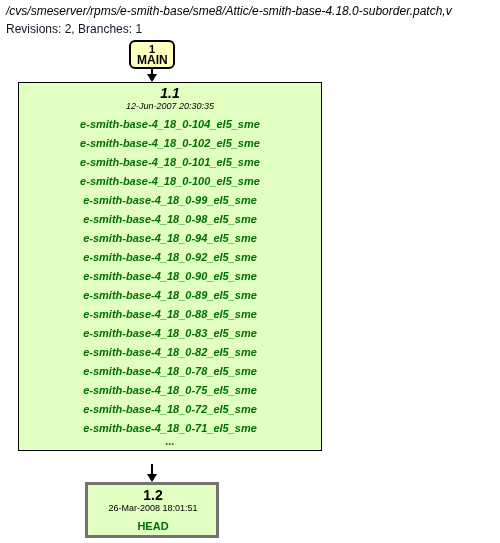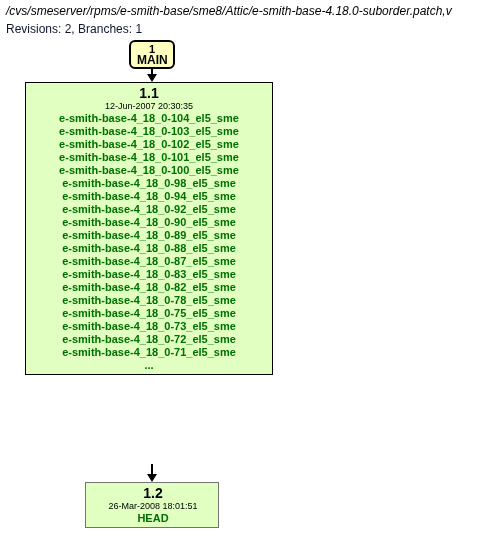--- a/index.html
+++ b/index.html
@@ -65,25 +65,26 @@
   }
   .rev-tags {
     font-weight: bold;
     font-size: 11px;
     color: #007000;
     line-height: 13px;
     text-align: center;
   }
   .rev-tags div {
     white-space: nowrap;
+    margin-top: 6px;
   }
   .rev-tail {
     position: absolute;
     box-sizing: border-box;
-    border: 1px solid #737373;
+    border: 3px solid #737373;
     background: #e0ffc0;
     padding: 3px 8px 2px 10px;
     text-align: center;
   }
   .conn {
     position: absolute;
     width: 2px;
     background: #000;
   }
   .arrow {
@@ -105,41 +106,39 @@
 <div class="canvas">
 
   <div class="branch-box" style="left:129px; top:2px; width:46px;">
     <div class="branch-num">1</div>
     <div class="branch-name">MAIN</div>
   </div>
 
   <div class="conn" style="left:151px; top:30px; height:8px;"></div>
   <div class="arrow" style="left:147px; top:36px;"></div>
 
-  <div class="rev-box" style="left:25px; top:44px; width:248px;">
+  <div class="rev-box" style="left:18px; top:44px; width:304px;font-style:italic;">
     <div class="rev-num">1.1</div>
     <div class="rev-date">12-Jun-2007 20:30:35</div>
     <div class="rev-tags" id="tags11">
         <div>e-smith-base-4_18_0-104_el5_sme</div>
-        <div>e-smith-base-4_18_0-103_el5_sme</div>
         <div>e-smith-base-4_18_0-102_el5_sme</div>
         <div>e-smith-base-4_18_0-101_el5_sme</div>
         <div>e-smith-base-4_18_0-100_el5_sme</div>
+        <div>e-smith-base-4_18_0-99_el5_sme</div>
         <div>e-smith-base-4_18_0-98_el5_sme</div>
         <div>e-smith-base-4_18_0-94_el5_sme</div>
         <div>e-smith-base-4_18_0-92_el5_sme</div>
         <div>e-smith-base-4_18_0-90_el5_sme</div>
         <div>e-smith-base-4_18_0-89_el5_sme</div>
         <div>e-smith-base-4_18_0-88_el5_sme</div>
-        <div>e-smith-base-4_18_0-87_el5_sme</div>
         <div>e-smith-base-4_18_0-83_el5_sme</div>
         <div>e-smith-base-4_18_0-82_el5_sme</div>
         <div>e-smith-base-4_18_0-78_el5_sme</div>
         <div>e-smith-base-4_18_0-75_el5_sme</div>
-        <div>e-smith-base-4_18_0-73_el5_sme</div>
         <div>e-smith-base-4_18_0-72_el5_sme</div>
         <div>e-smith-base-4_18_0-71_el5_sme</div>
       </div>
     <div class="rev-tags">...</div>
   </div>
 
   <div class="conn" style="left:151px; top:426px; height:12px;"></div>
   <div class="arrow" style="left:147px; top:436px;"></div>
 
   <div class="rev-tail" style="left:85px; top:444px; width:134px;">

